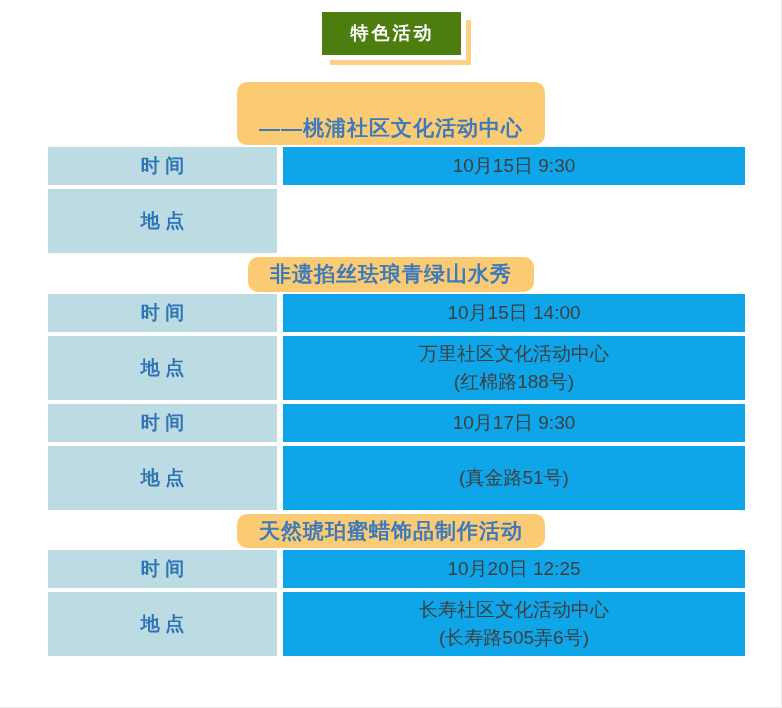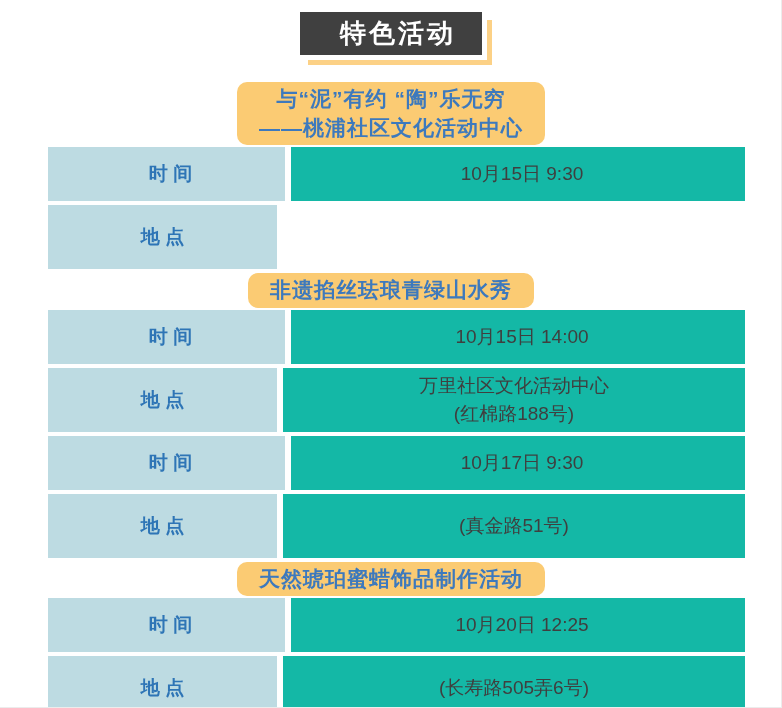--- a/index.html
+++ b/index.html
@@ -19,26 +19,26 @@
     padding-top: 12px;
   }
   
   .header-wrap {
     text-align: center;
     margin-bottom: 27px;
   }
   .header-badge {
     position: relative;
     display: inline-block;
-    background: #404040;
+    background: #4d7c0f;
     color: #ffffff;
-    font-size: 26px;
+    font-size: 18px;
     font-weight: bold;
     letter-spacing: 3px;
-    padding: 10px 26px 10px 40px;
+    padding: 10px 26px 10px 29px;
     line-height: 23px;
   }
   .header-badge::after {
     content: "";
     position: absolute;
     top: 8px;
     left: 8px;
     right: -10px;
     bottom: -10px;
     border-right: 5px solid #fcd186;
@@ -73,45 +73,45 @@
     color: #2e75b6;
     font-size: 19px;
     font-weight: bold;
     display: flex;
     align-items: center;
     justify-content: center;
   }
   .cell-value {
     flex: 1;
     margin-left: 6px;
-    background: #14b8a6;
+    background: #0ea5e9;
     color: #3f3f3f;
     font-size: 19px;
     display: flex;
     flex-direction: column;
     align-items: center;
     justify-content: center;
     text-align: center;
   }
-  .row-time  .cell-label, .row-time  .cell-value { height: 54px; padding-left: 8px; }
+  .row-time  .cell-label, .row-time  .cell-value { height: 38px; }
   .row-place .cell-label, .row-place .cell-value { height: 64px; }
   .cell-value .line { line-height: 28px; }
 </style>
 </head>
 <body>
 
 <div class="page">
 
   <div class="header-wrap">
     <div class="header-badge">特色活动</div>
   </div>
 
   <section class="event">
     <div class="event-title-wrap">
-      <div class="event-title"><span>与“泥”有约 “陶”乐无穷</span><br><span>——桃浦社区文化活动中心</span></div>
+      <div class="event-title"><br><span>——桃浦社区文化活动中心</span></div>
     </div>
     <div class="row row-time">
       <div class="cell-label">时 间</div>
       <div class="cell-value">
           <div class="line">10月15日 9:30</div>
         </div>
     </div>
     <div class="row row-place">
       <div class="cell-label">地 点</div>
     </div>
@@ -157,18 +157,19 @@
     </div>
     <div class="row row-time">
       <div class="cell-label">时 间</div>
       <div class="cell-value">
           <div class="line">10月20日 12:25</div>
         </div>
     </div>
     <div class="row row-place">
       <div class="cell-label">地 点</div>
       <div class="cell-value">
+        <div class="line">长寿社区文化活动中心</div>
         <div class="line">(长寿路505弄6号)</div>
       </div>
     </div>
   </section>
 
 </div>
 
 </body></html>

